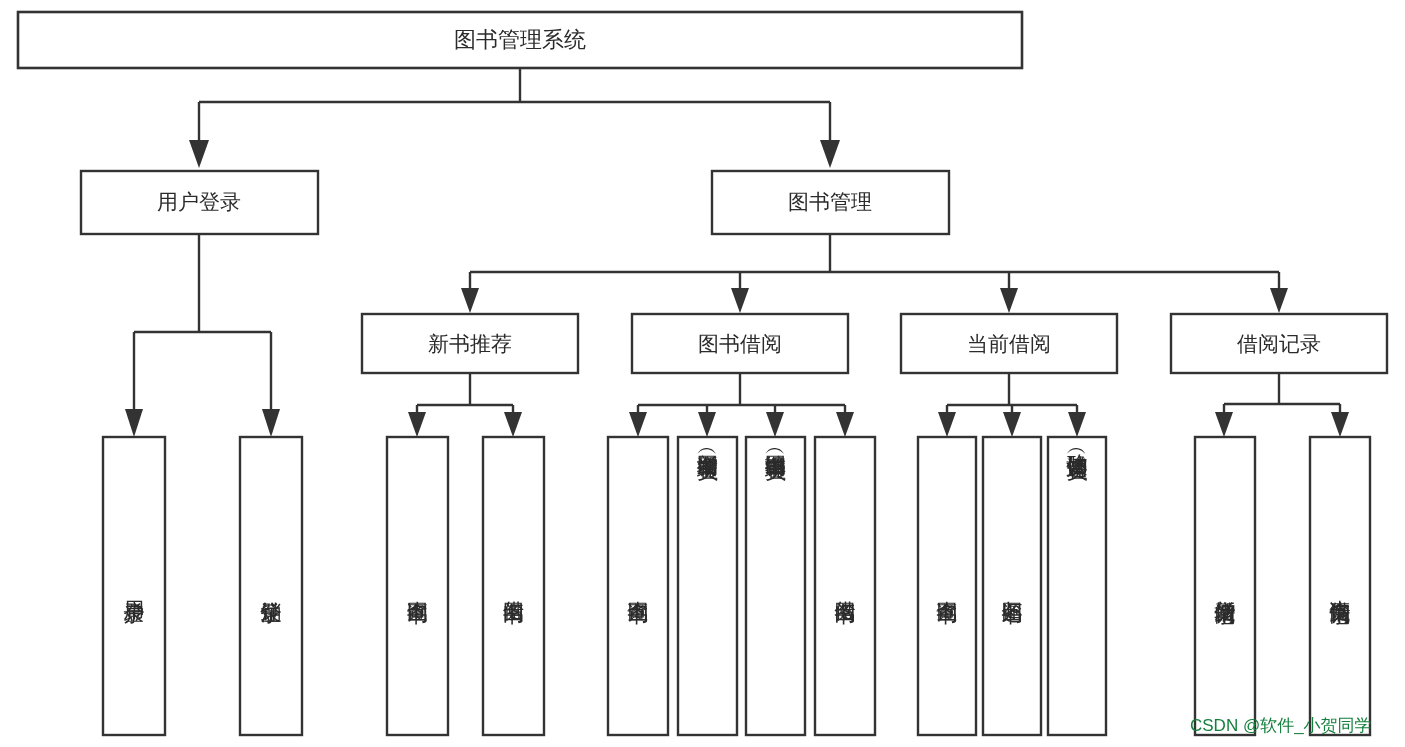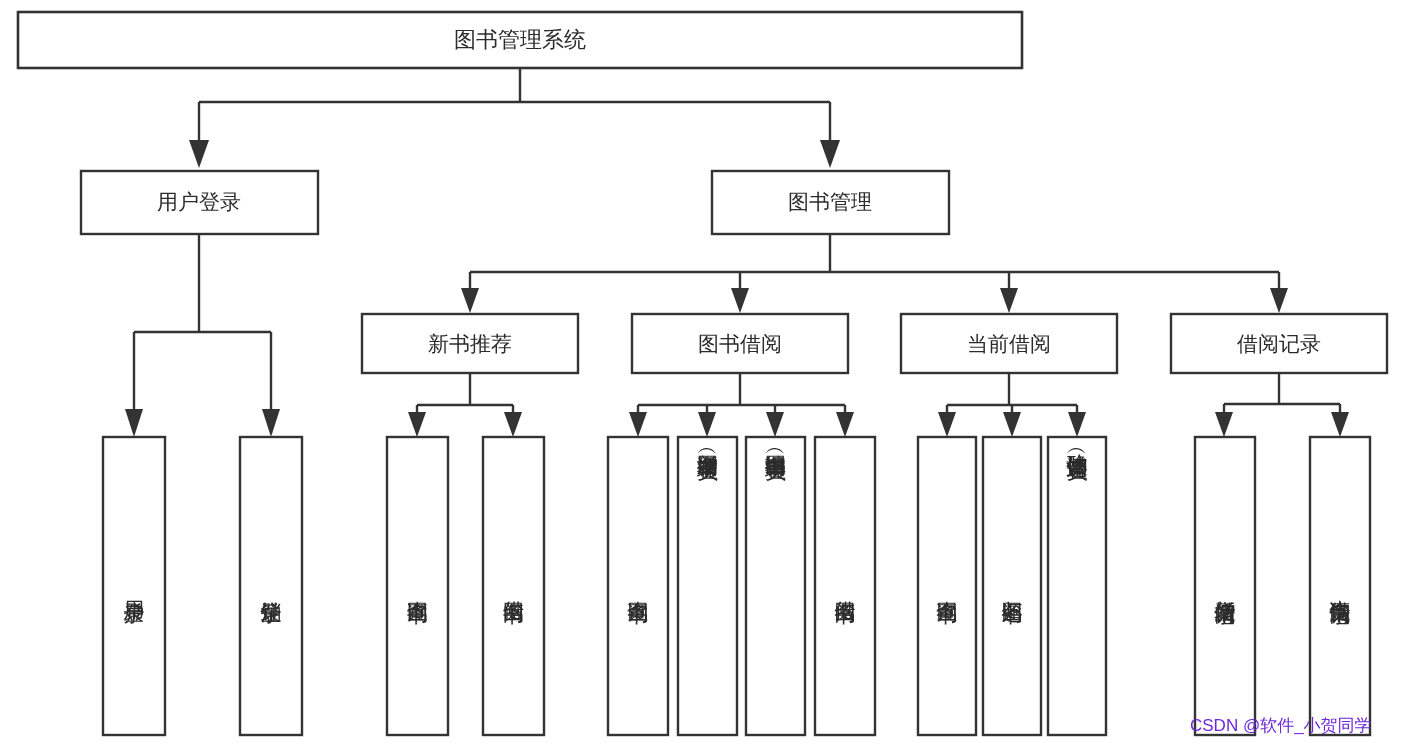--- a/index.html
+++ b/index.html
@@ -72,21 +72,21 @@
     letter-spacing: 1px;
     color: #2b2b2b;
     white-space: nowrap;
   }
   .watermark {
     position: absolute;
     left: 1190px;
     top: 714px;
     font-family: "Liberation Sans", "DejaVu Sans", sans-serif;
     font-size: 17px;
-    color: #6d28d9;
+    color: #15803d;
     white-space: nowrap;
   }
 </style>
 </head>
 <body>
 
 <div id="diagram-root">
 
   <svg class="diagram-canvas" viewBox="0 0 1405 747">
 

